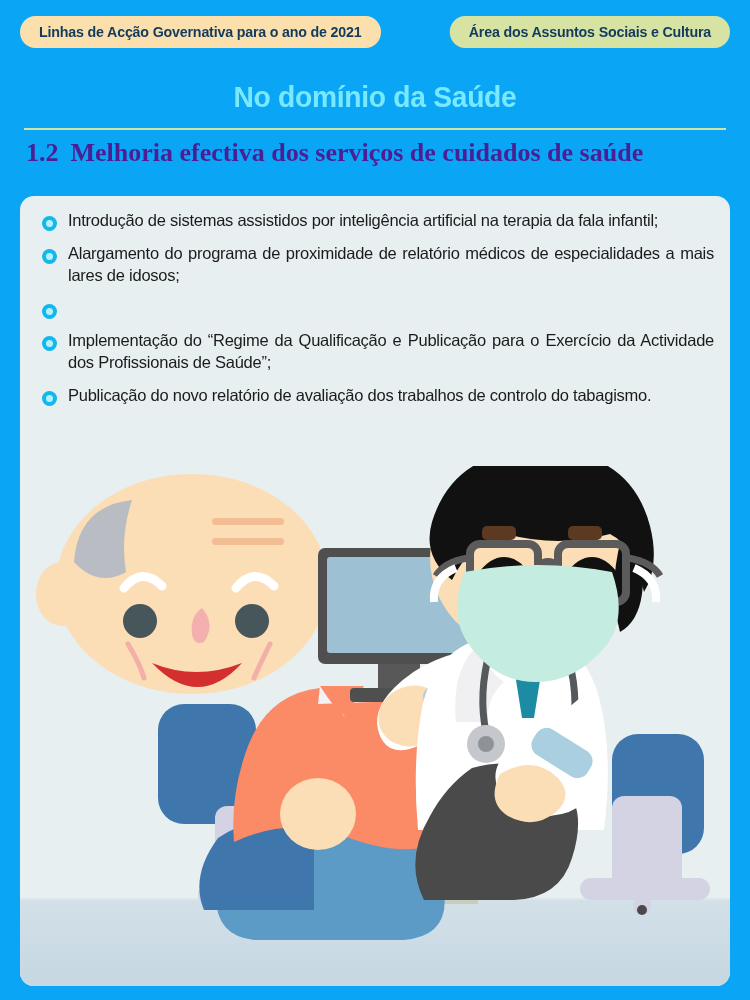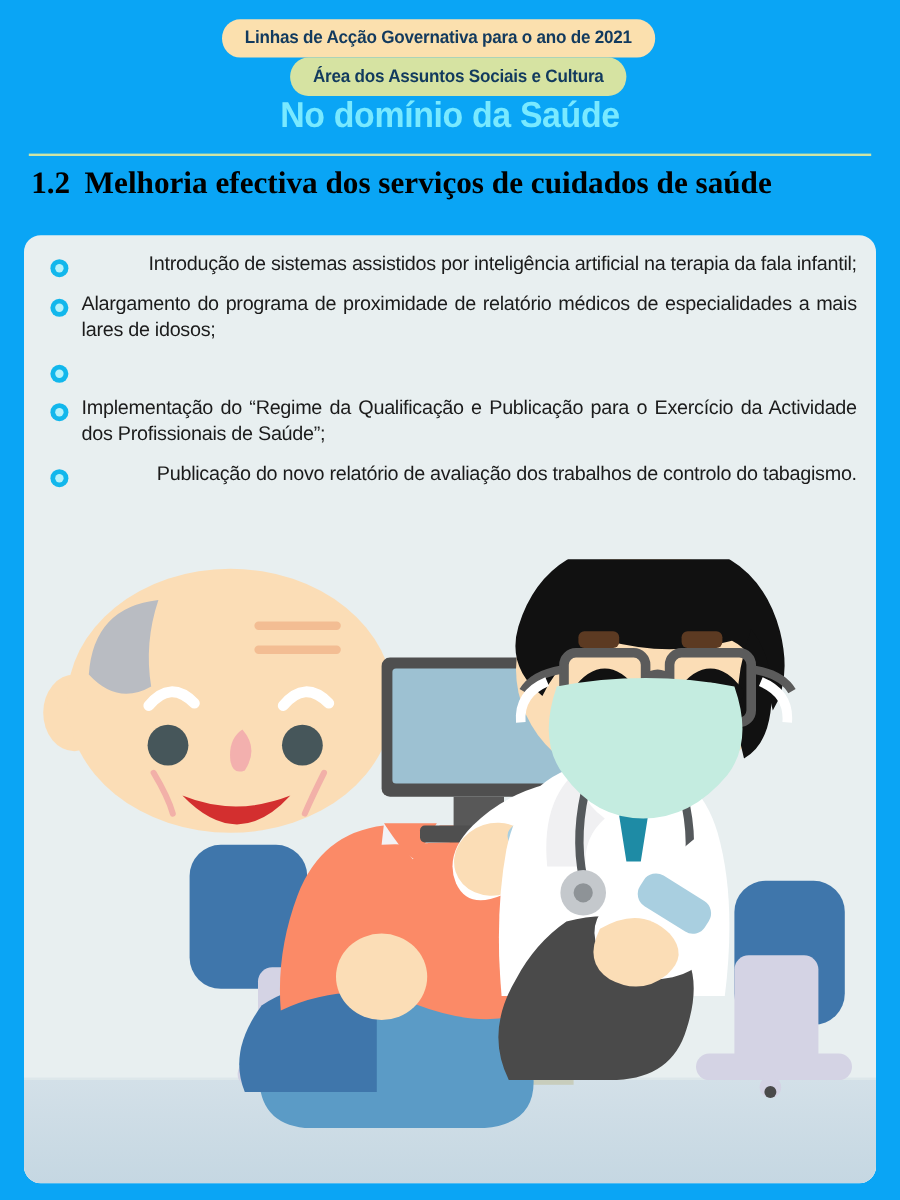--- a/index.html
+++ b/index.html
@@ -8,21 +8,21 @@
     background:#0aa5f5;
     font-family:"Liberation Sans", sans-serif;
     overflow:hidden;
     position:relative;
   }
   .page{position:absolute;inset:0;background:#0aa5f5;}
 
   
   .badge-row{
     position:absolute;top:16px;left:20px;right:20px;
-    display:flex;justify-content:space-between;align-items:center;flex-direction:column;
+    display:flex;justify-content:space-between;align-items:center;
   }
   .badge{
     border-radius:40px;
     padding:8px 20px 9px 20px;
     font-size:15px;
     font-weight:bold;
     color:#123a5e;
     letter-spacing:-0.2px;
     white-space:nowrap;
     line-height:1;
@@ -43,21 +43,21 @@
     letter-spacing:-0.3px;
     font-family:"Liberation Sans", sans-serif;
     transform:scaleX(0.94);
   }
   .divider{
     position:absolute;top:128px;left:24px;right:24px;
     height:2px;background:#d9e8a0;opacity:.95;
   }
   .sub-title{
     position:absolute;top:138px;left:26px;right:20px;
-    color:#000000;
+    color:#4c1d95;
     font-size:26px;
     font-weight:bold;
     font-family:"Liberation Serif", serif;
     letter-spacing:0px;
     white-space:nowrap;
   }
   .sub-num{margin-right:12px;}
 
   
   .card{
@@ -70,21 +70,20 @@
 
   
   .list{
     position:absolute;top:14px;left:22px;right:16px;
     z-index:5;
   }
   .li{
     display:flex;
     align-items:flex-start;
     margin-bottom:11px;
-    justify-content:space-between;
   }
   .bullet{
     flex:0 0 auto;
     width:15px;height:15px;
     border-radius:50%;
     background:#12b7ec;
     margin-top:6px;margin-right:11px;
     position:relative;
   }
   .bullet::after{

